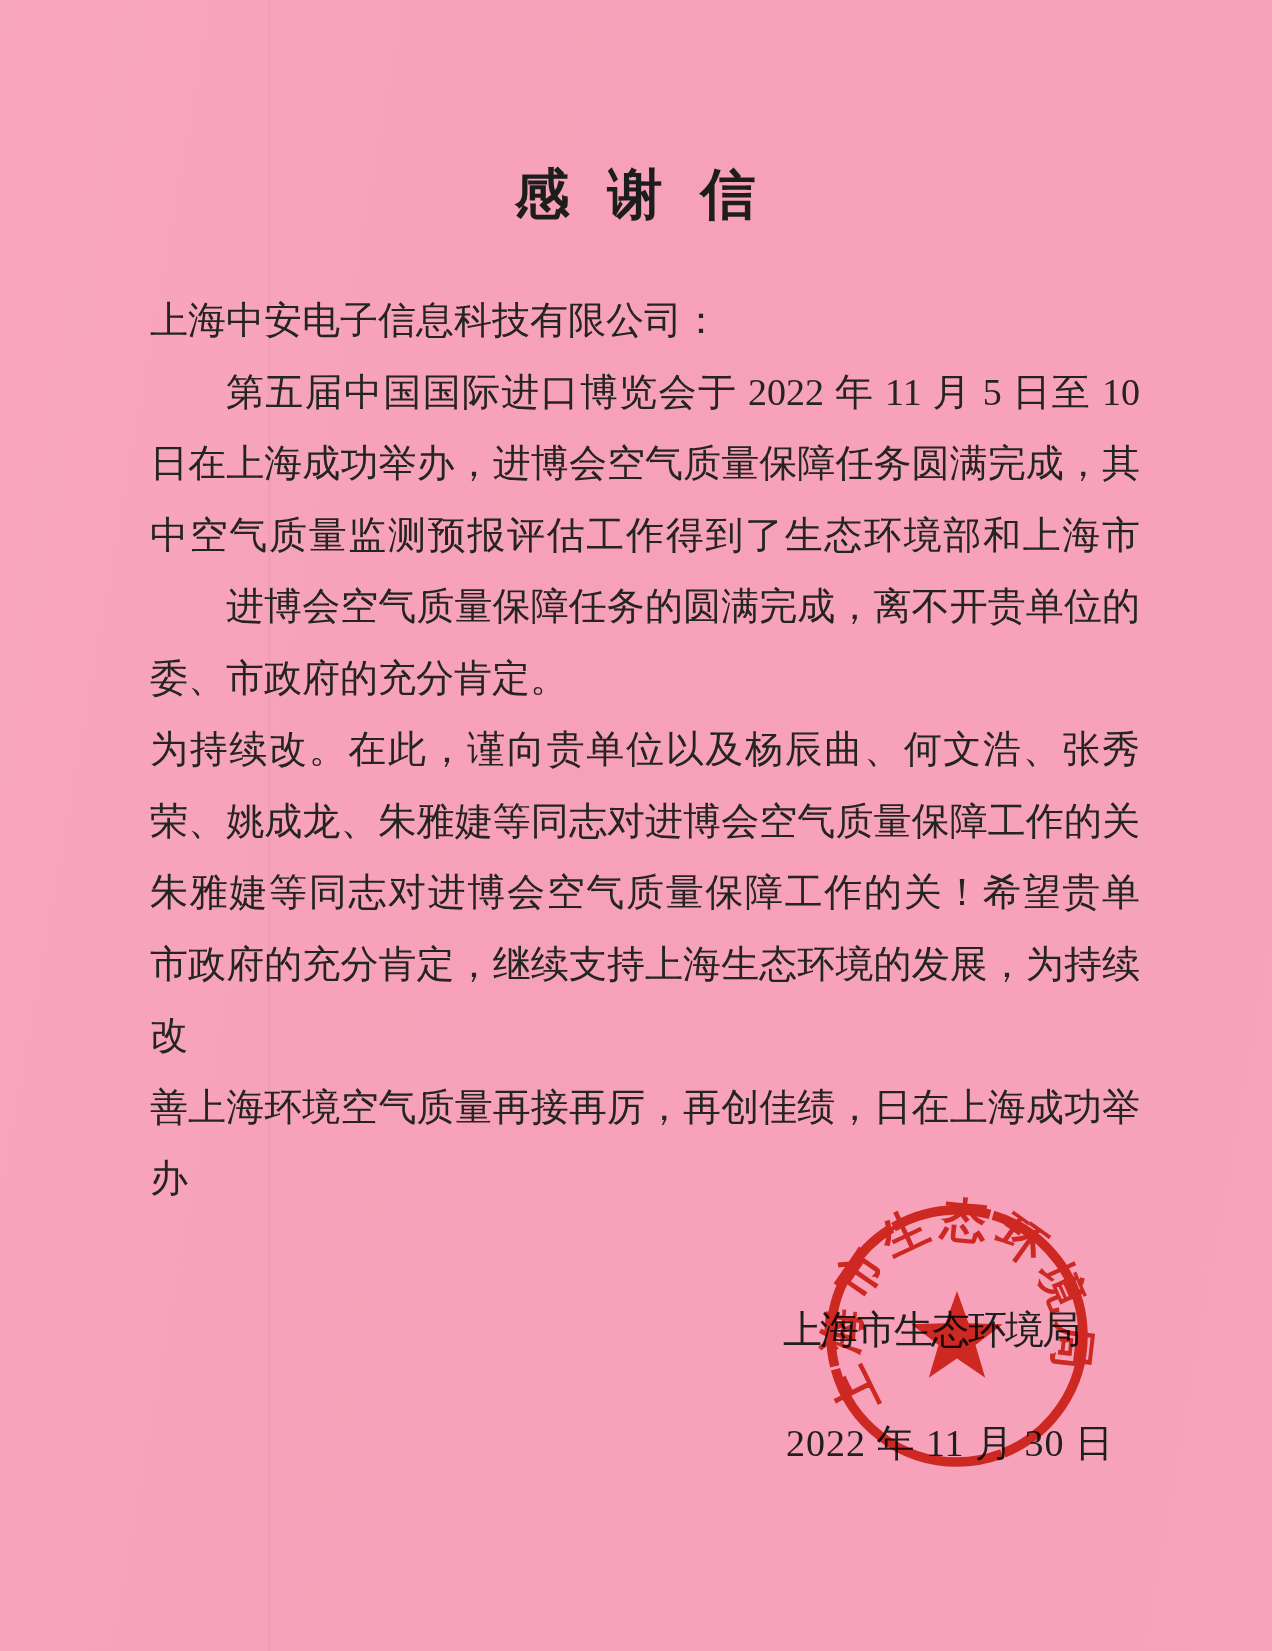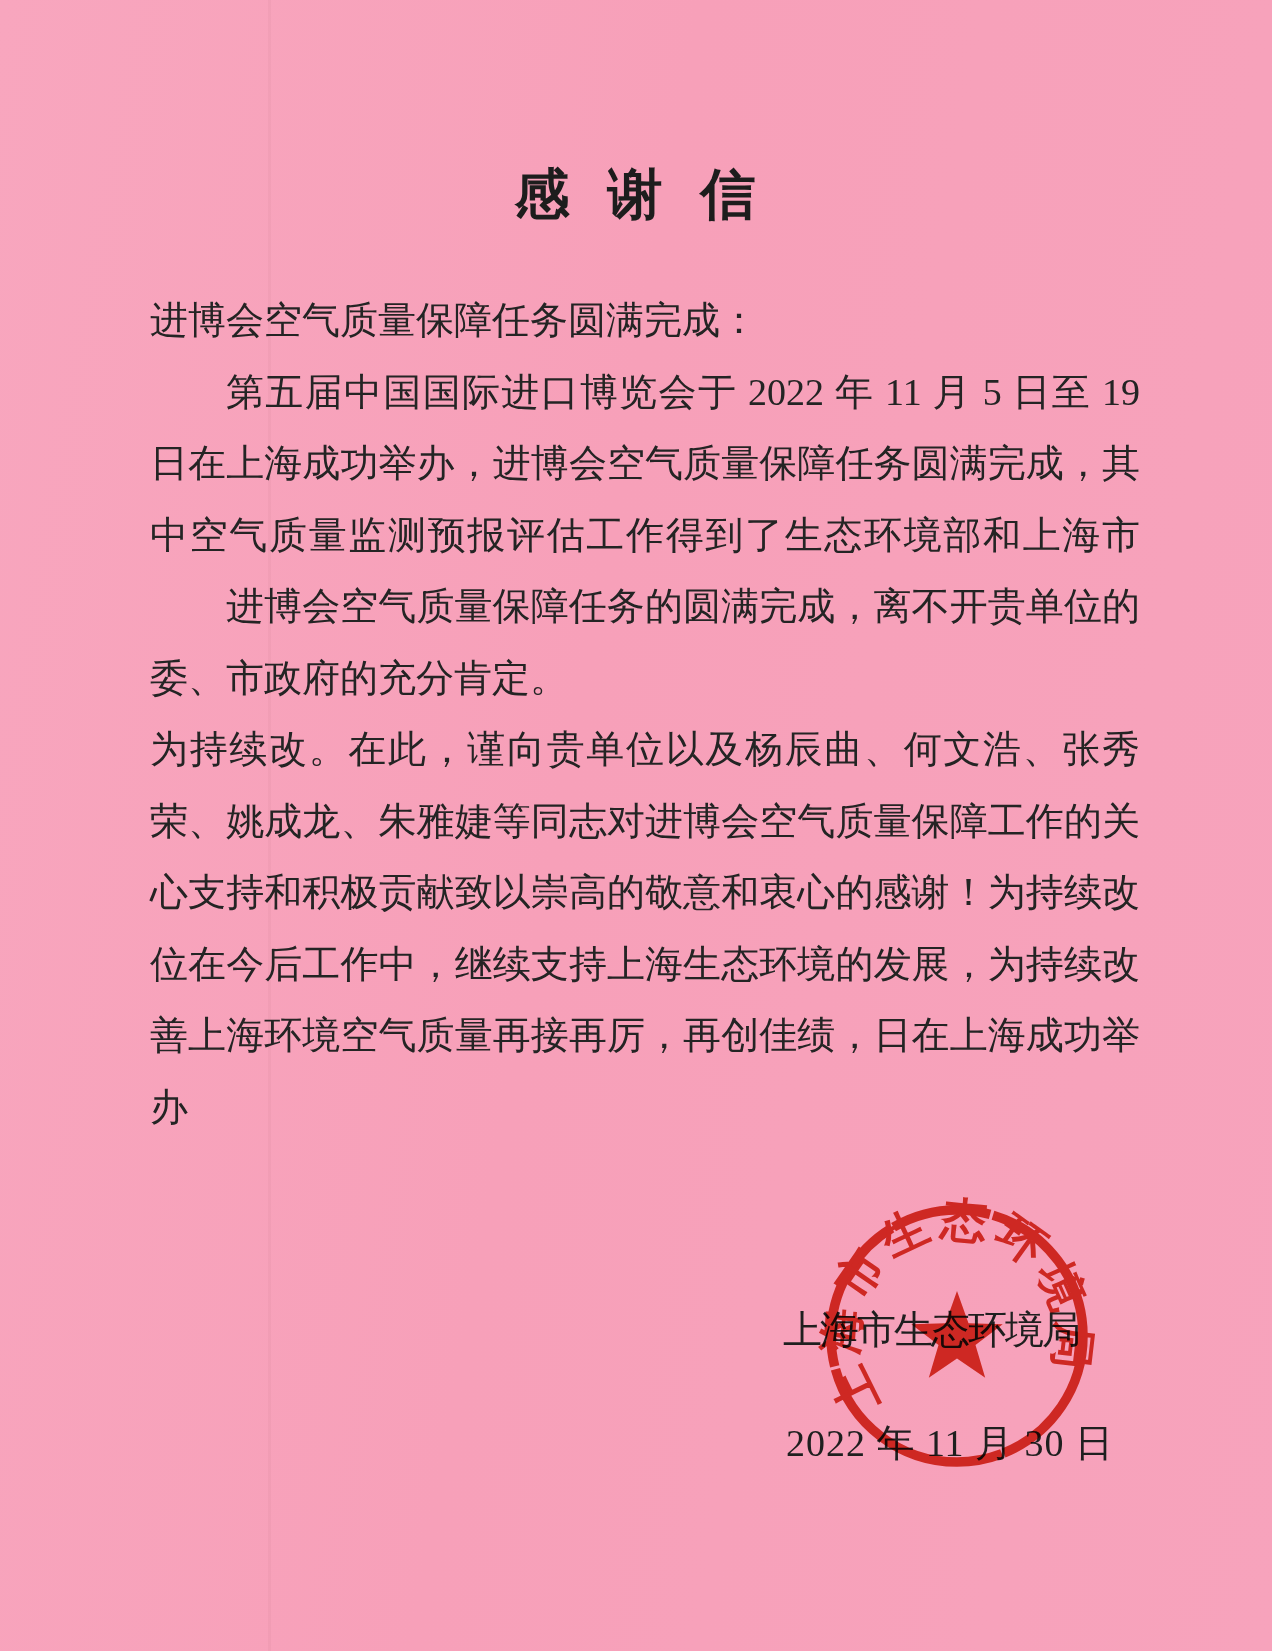--- a/index.html
+++ b/index.html
@@ -78,30 +78,30 @@
 </head>
 <body>
 
 <div class="page">
 
   <div class="scan-streak"></div>
 
   <h1 class="title">感谢信</h1>
 
   <div class="body-block">
-    <div class="line">进博会空气质量保障任务圆满完成：</div>
-    <div class="line indent fill">第五届中国国际进口博览会于 2022 年 11 月 5 日至 19</div>
+    <div class="line">上海中安电子信息科技有限公司：</div>
+    <div class="line indent fill">第五届中国国际进口博览会于 2022 年 11 月 5 日至 10</div>
     <div class="line fill">日在上海成功举办，进博会空气质量保障任务圆满完成，其</div>
     <div class="line fill">中空气质量监测预报评估工作得到了生态环境部和上海市</div>
     <div class="line indent fill">进博会空气质量保障任务的圆满完成，离不开贵单位的</div>
     <div class="line">委、市政府的充分肯定。</div>
     <div class="line fill">为持续改。在此，谨向贵单位以及杨辰曲、何文浩、张秀</div>
     <div class="line fill">荣、姚成龙、朱雅婕等同志对进博会空气质量保障工作的关</div>
-    <div class="line fill">心支持和积极贡献致以崇高的敬意和衷心的感谢！为持续改</div>
-    <div class="line fill">位在今后工作中，继续支持上海生态环境的发展，为持续改</div>
+    <div class="line fill">朱雅婕等同志对进博会空气质量保障工作的关！希望贵单</div>
+    <div class="line fill">市政府的充分肯定，继续支持上海生态环境的发展，为持续改</div>
     <div class="line fill">善上海环境空气质量再接再厉，再创佳绩，日在上海成功举办</div>
   </div>
 
   <div class="signature">上海市生态环境局</div>
   <div class="date">2022 年 11 月 30 日</div>
 
   <svg class="seal" viewBox="-140 -140 280 280" xmlns="http://www.w3.org/2000/svg" aria-hidden="true">
     <defs>
       <path id="sealArc" d="M -73.1 68.2 A 100 100 0 1 1 92.1 39.1" fill="none"></path>
     </defs>

